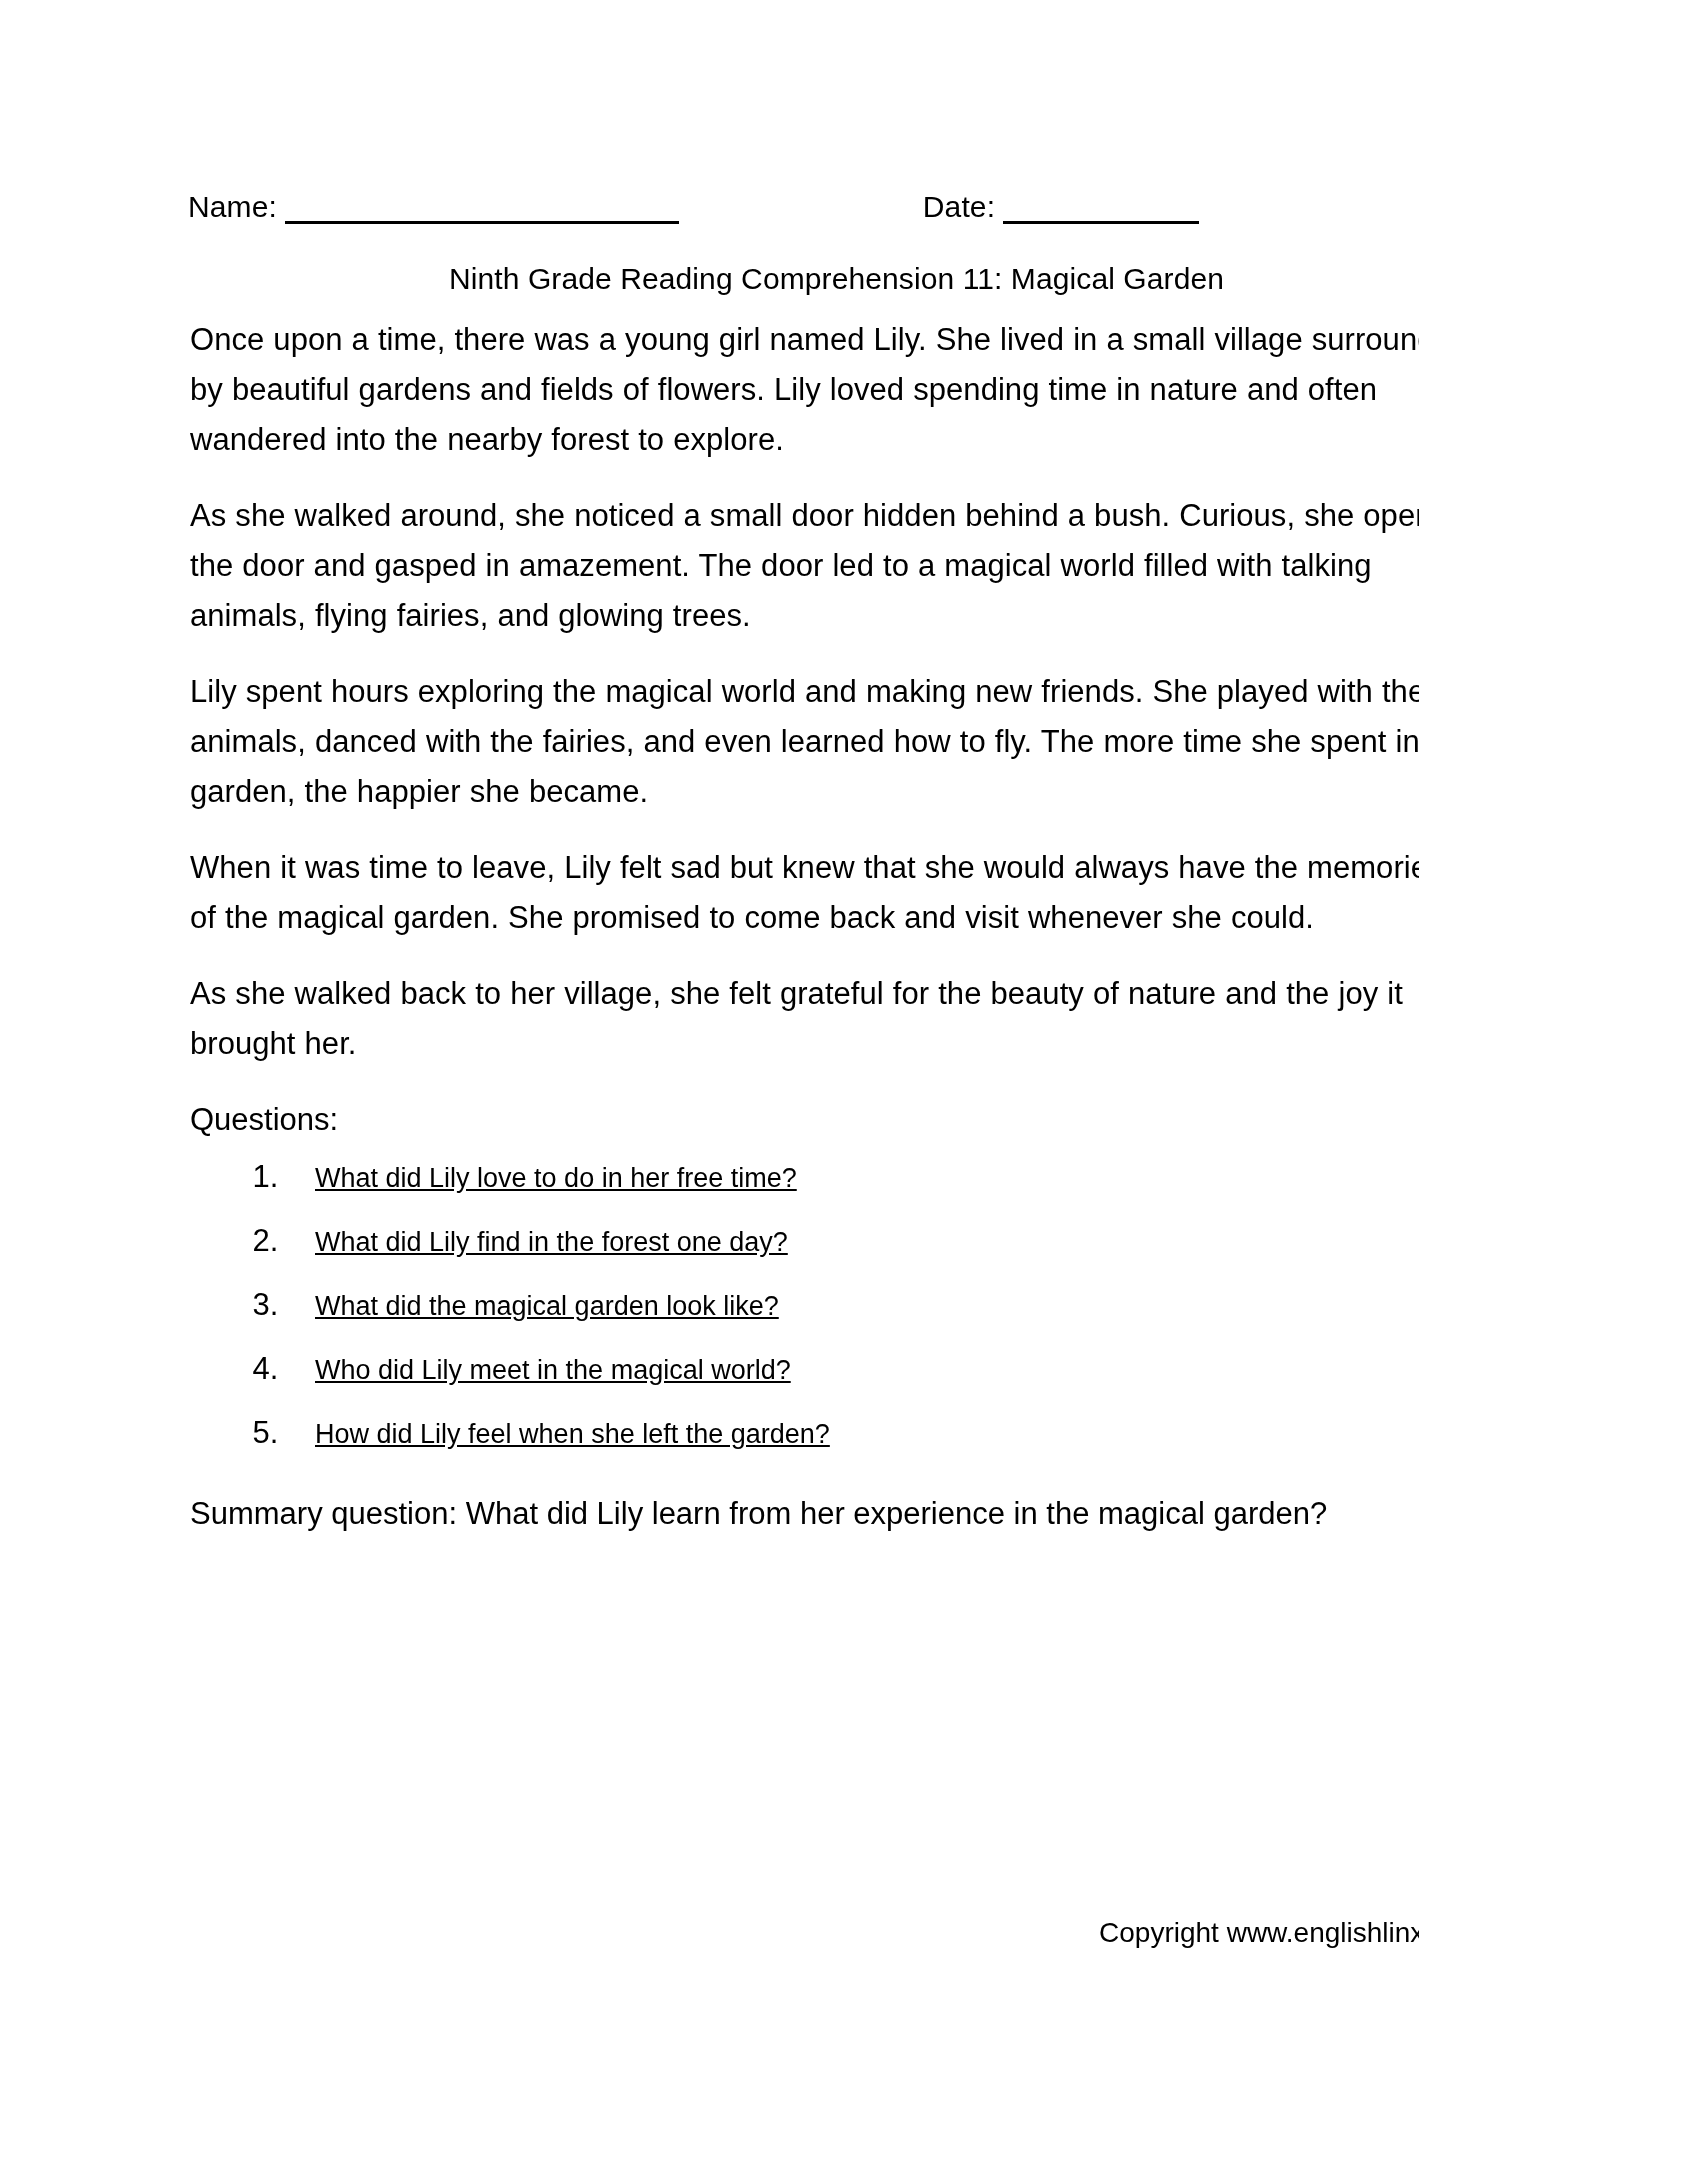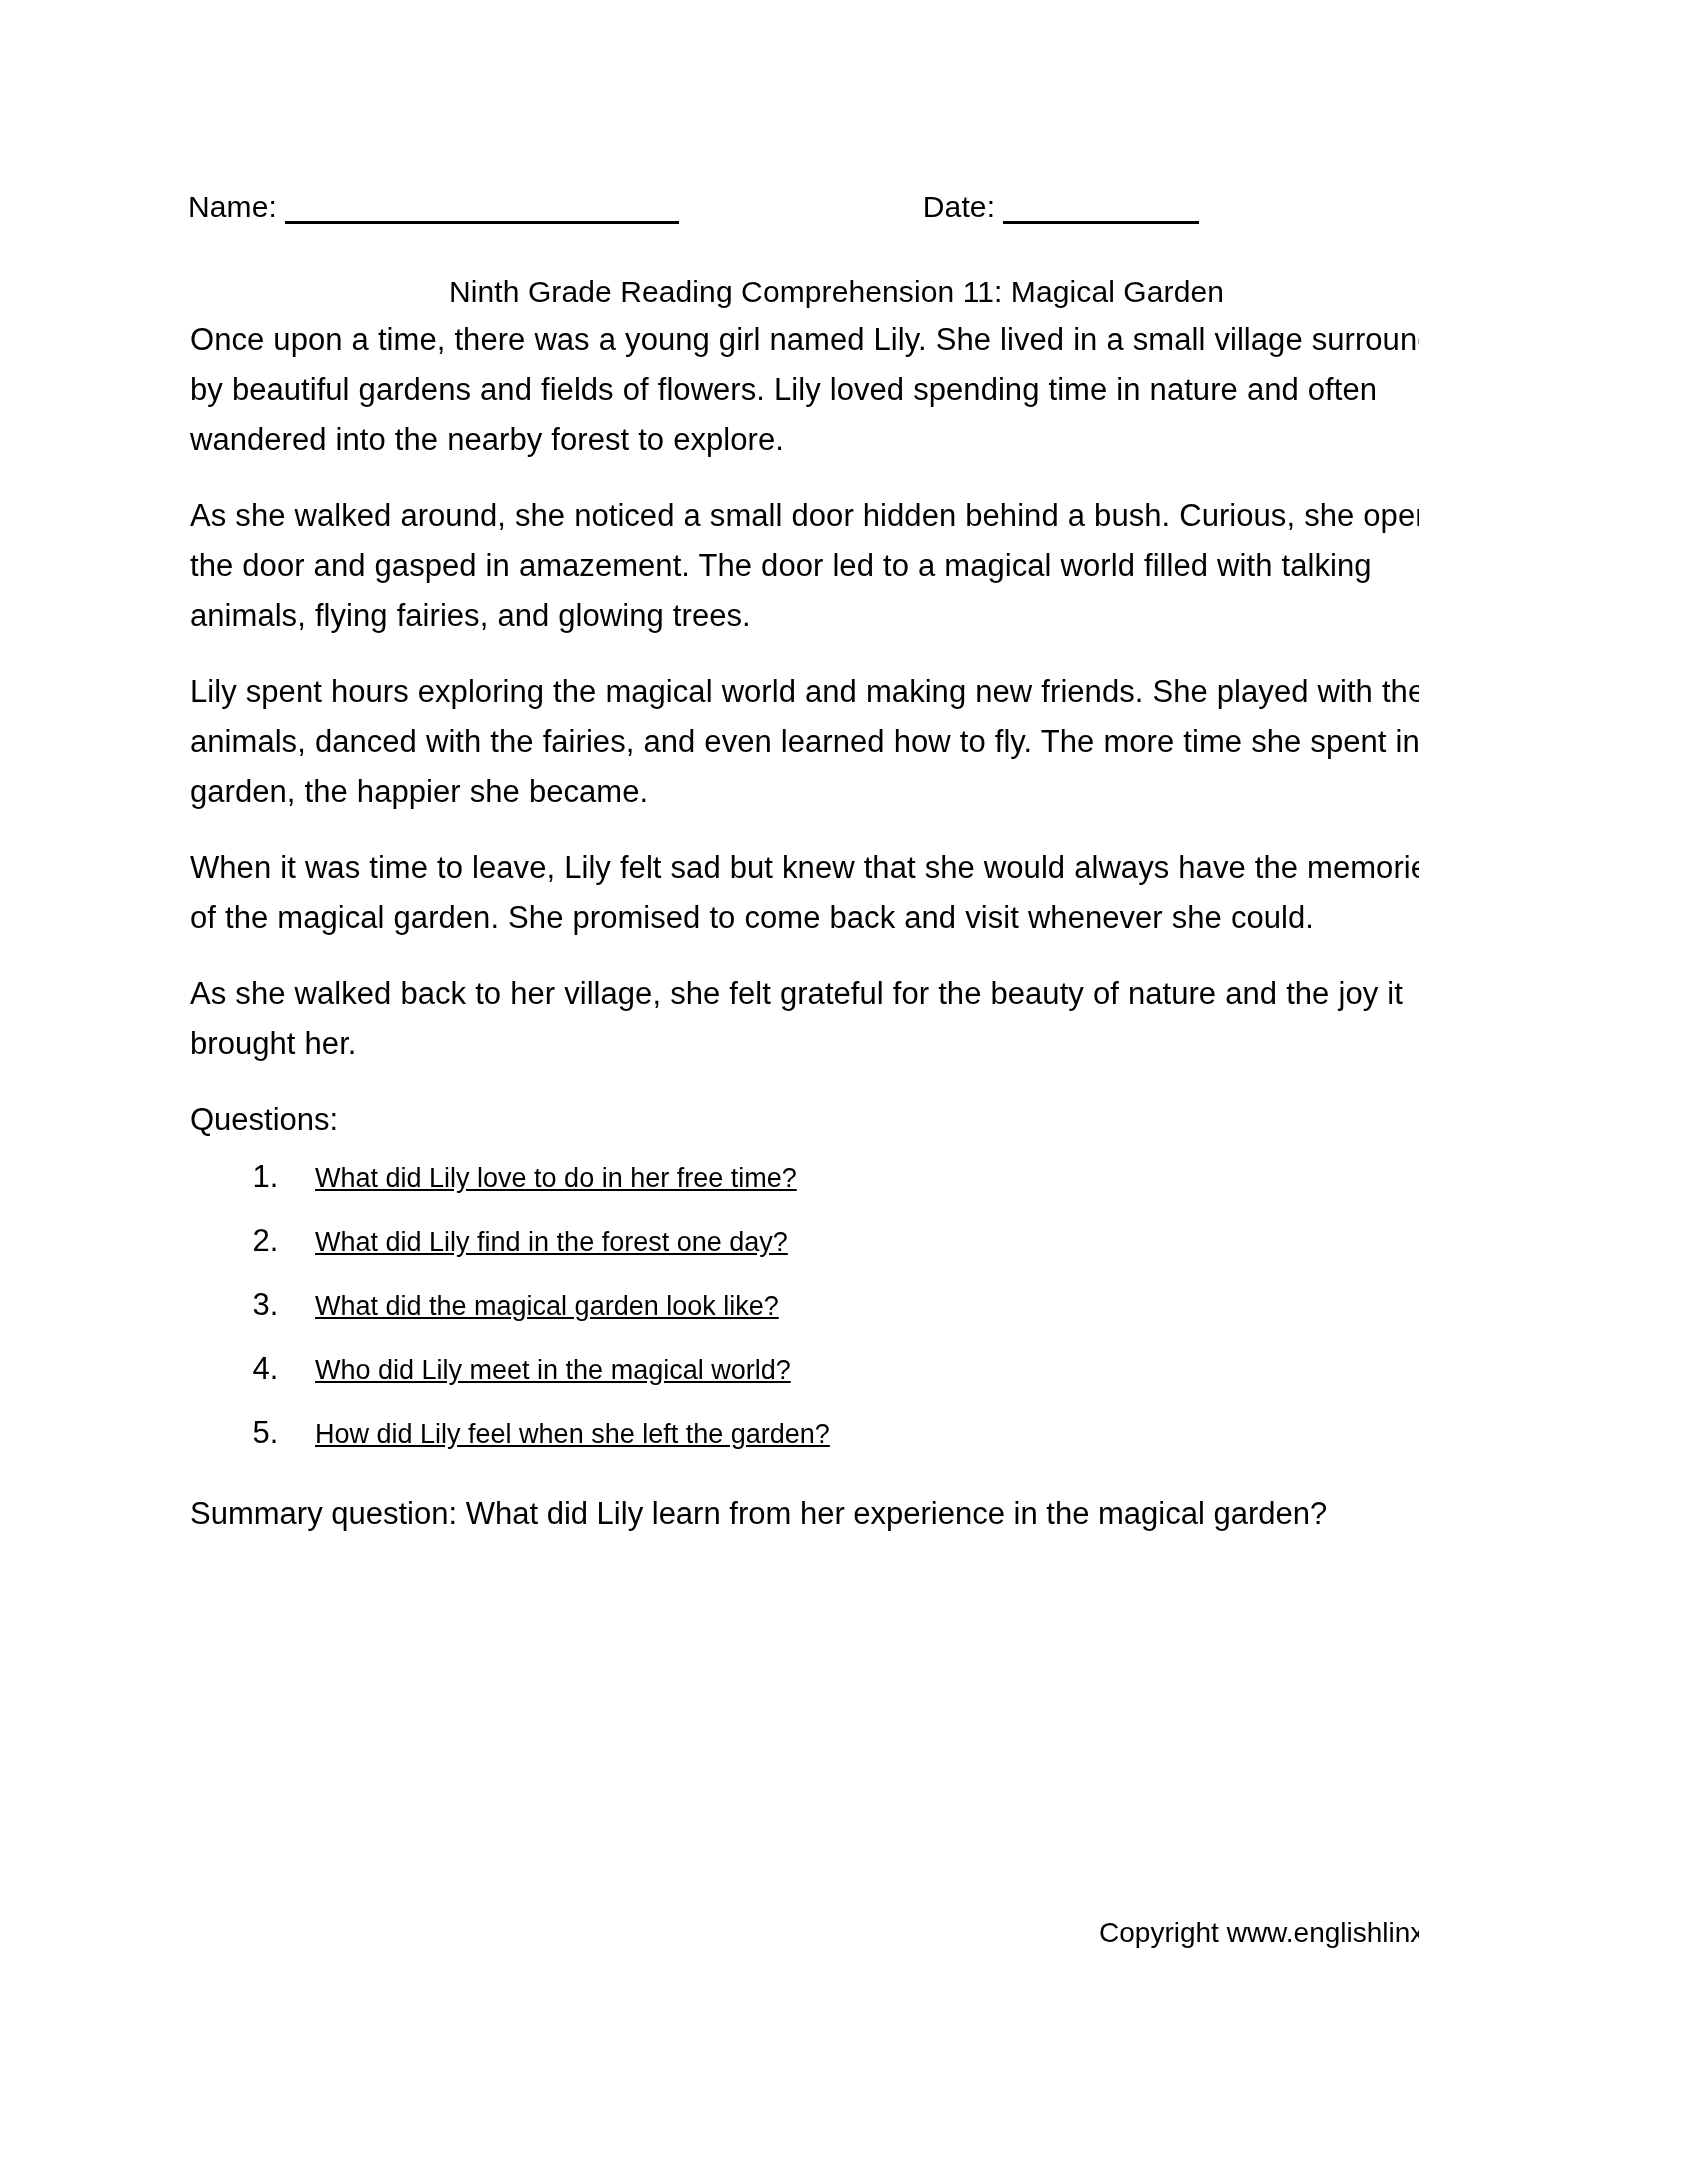--- a/index.html
+++ b/index.html
@@ -53,21 +53,21 @@
     margin-left: 8px;
   }
   .name-rule { width: 394px; }
   .date-rule { width: 196px; }
   .field-date { margin-left: 244px; }
 
   
   .doc-title {
     position: absolute;
     left: 188px;
-    top: 272px;
+    top: 259px;
     width: 1297px;
     text-align: center;
     font-size: 30px;
     line-height: 40px;
     letter-spacing: 0.1px;
   }
 
   
   .body-block {
     position: absolute;

